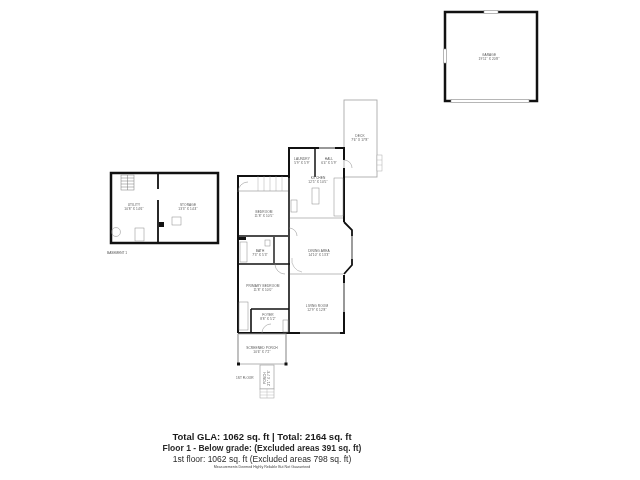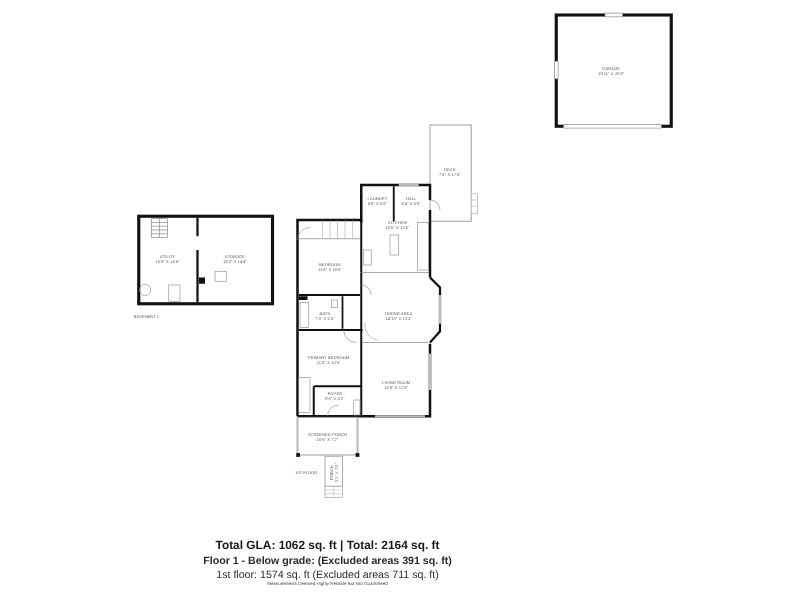--- a/index.html
+++ b/index.html
@@ -146,14 +146,14 @@
     <line x1="267" y1="389" x2="267" y2="398" stroke="#aaa" stroke-width="0.4"></line>
     <text class="rl" x="266" y="378" transform="rotate(-90 266 378)">PORCH</text>
     <text class="rl" x="270" y="378" transform="rotate(-90 270 378)">3'1" X 7'6"</text>
 
     <text class="floorlbl" x="236" y="379">1ST FLOOR</text>
   </g>
 </svg>
 
 <div class="summary s-total">Total GLA: 1062 sq. ft | Total: 2164 sq. ft</div>
 <div class="summary s-line1">Floor 1 - Below grade: (Excluded areas 391 sq. ft)</div>
-<div class="summary s-line2">1st floor: 1574 sq. ft (Excluded areas 711 sq. ft)</div>
+<div class="summary s-line2">1st floor: 1062 sq. ft (Excluded areas 798 sq. ft)</div>
 <div class="summary s-note">Measurements Deemed Highly Reliable But Not Guaranteed</div>
 
 </body></html>

